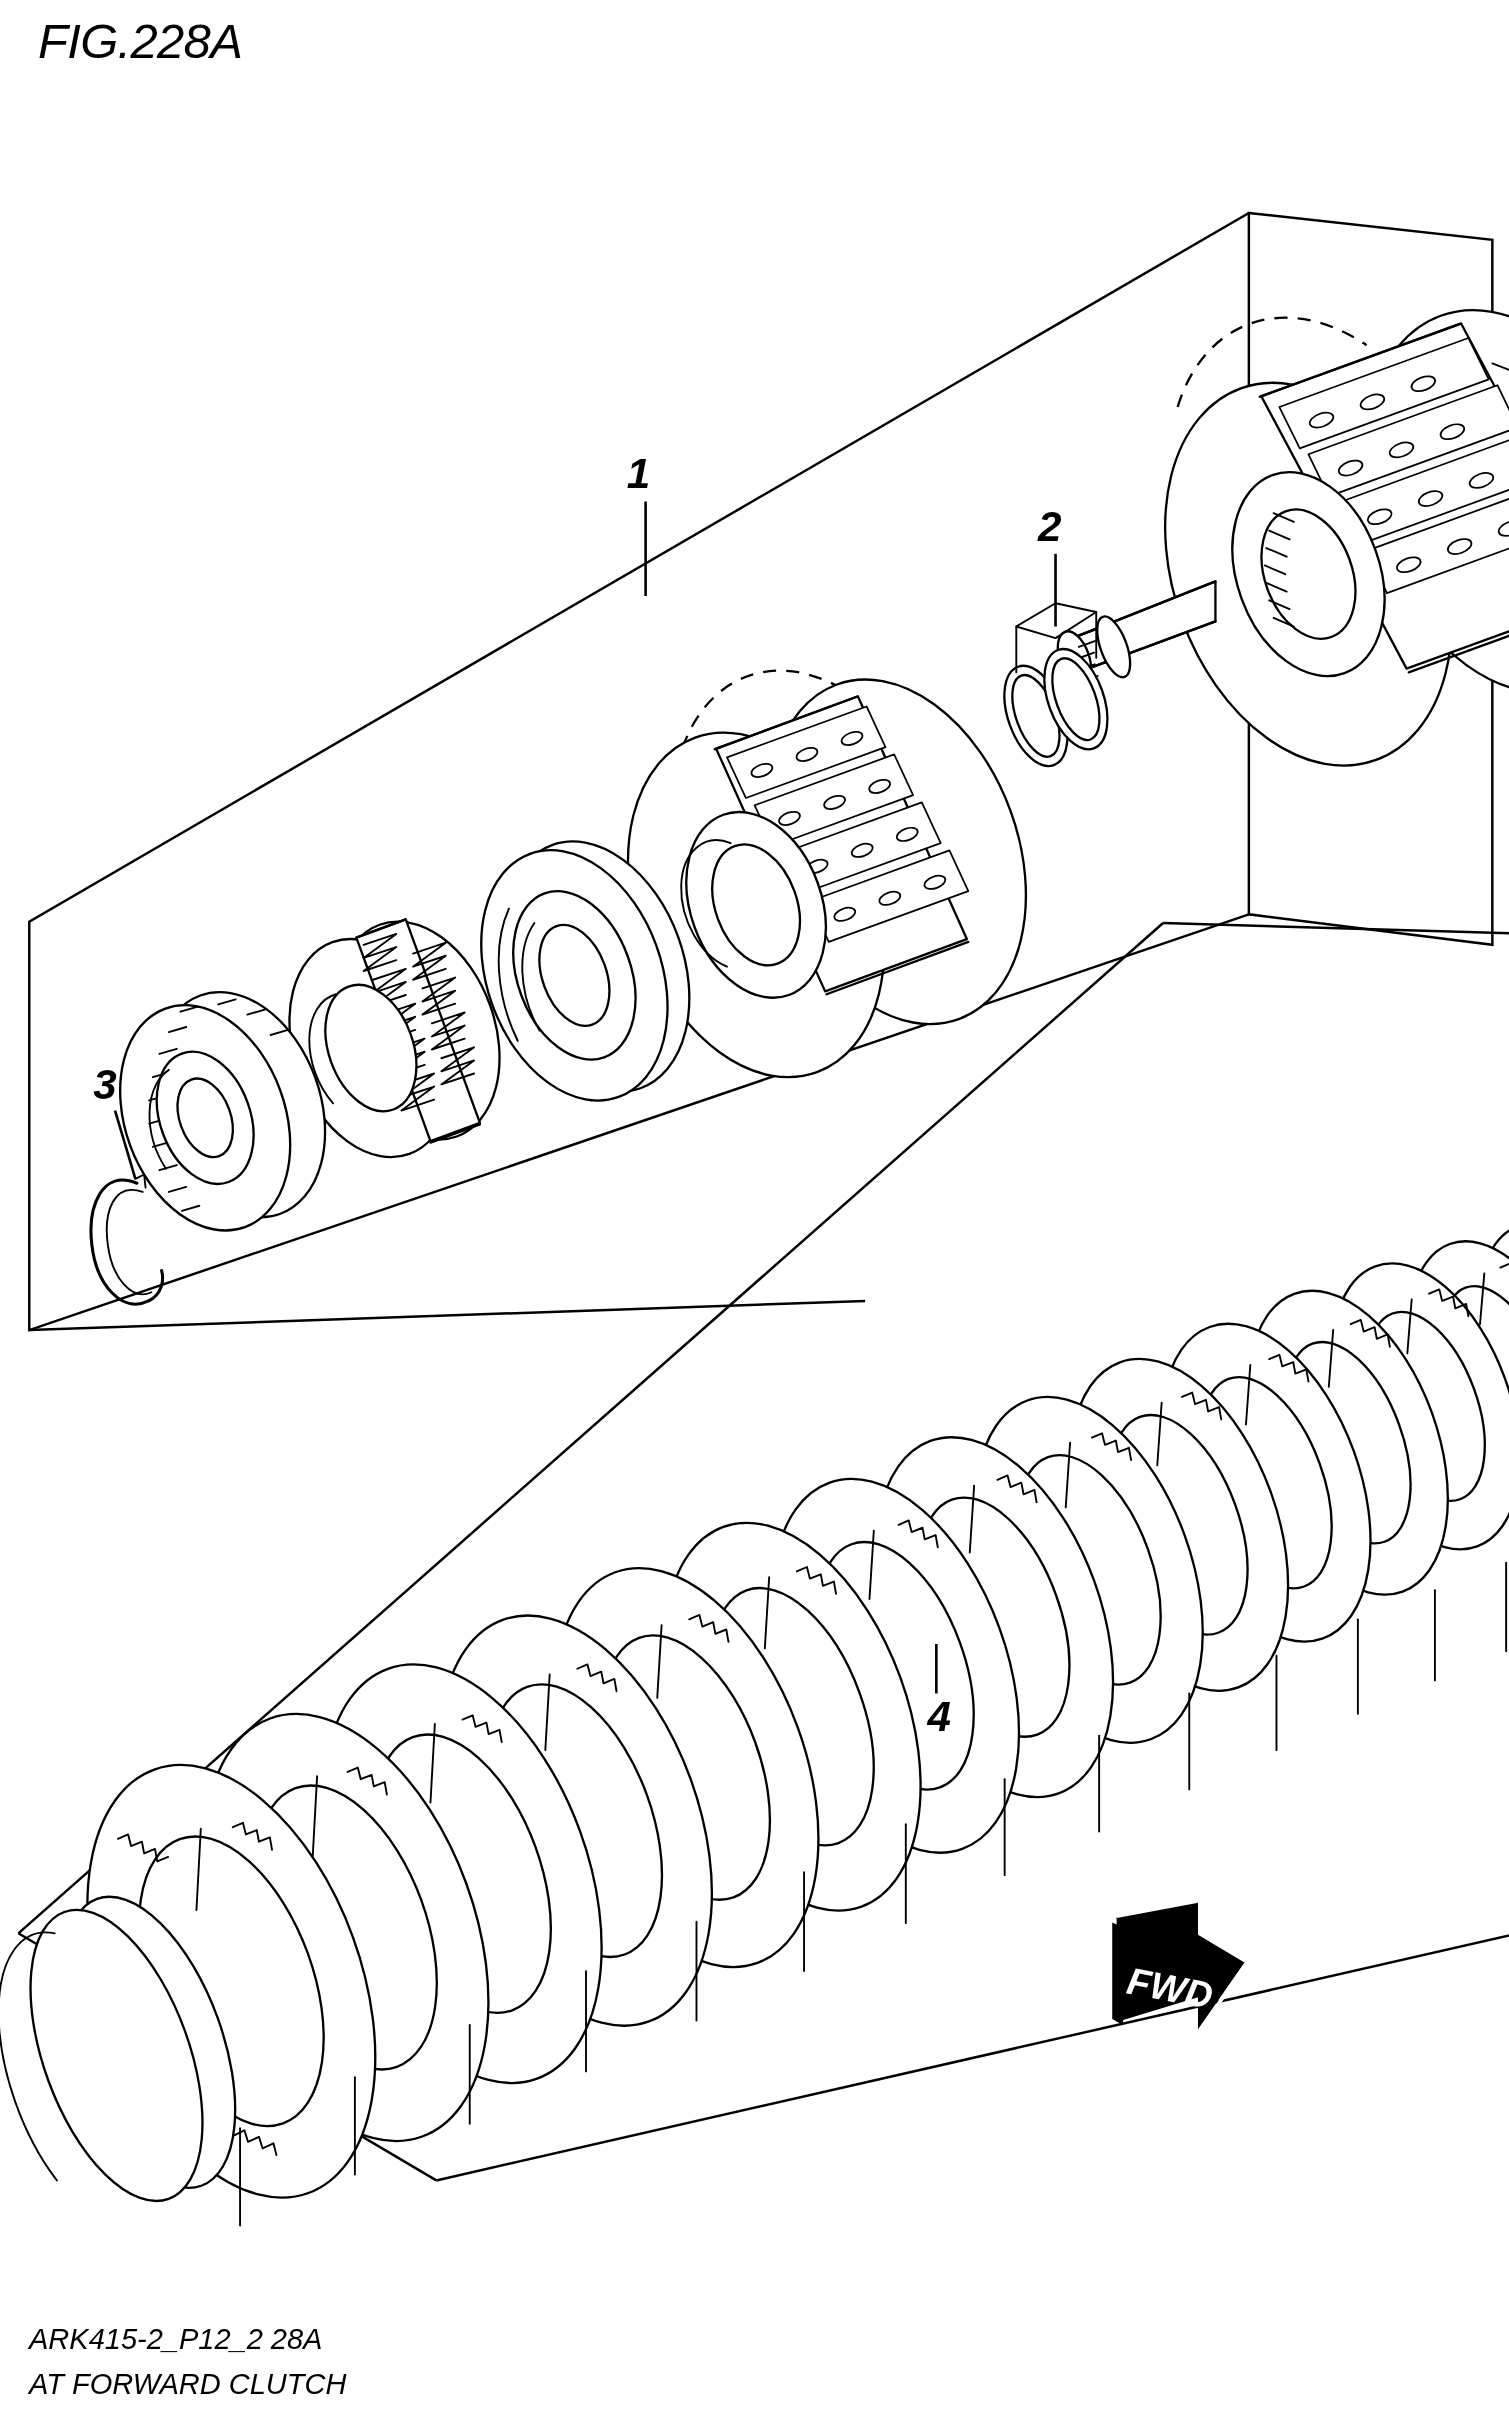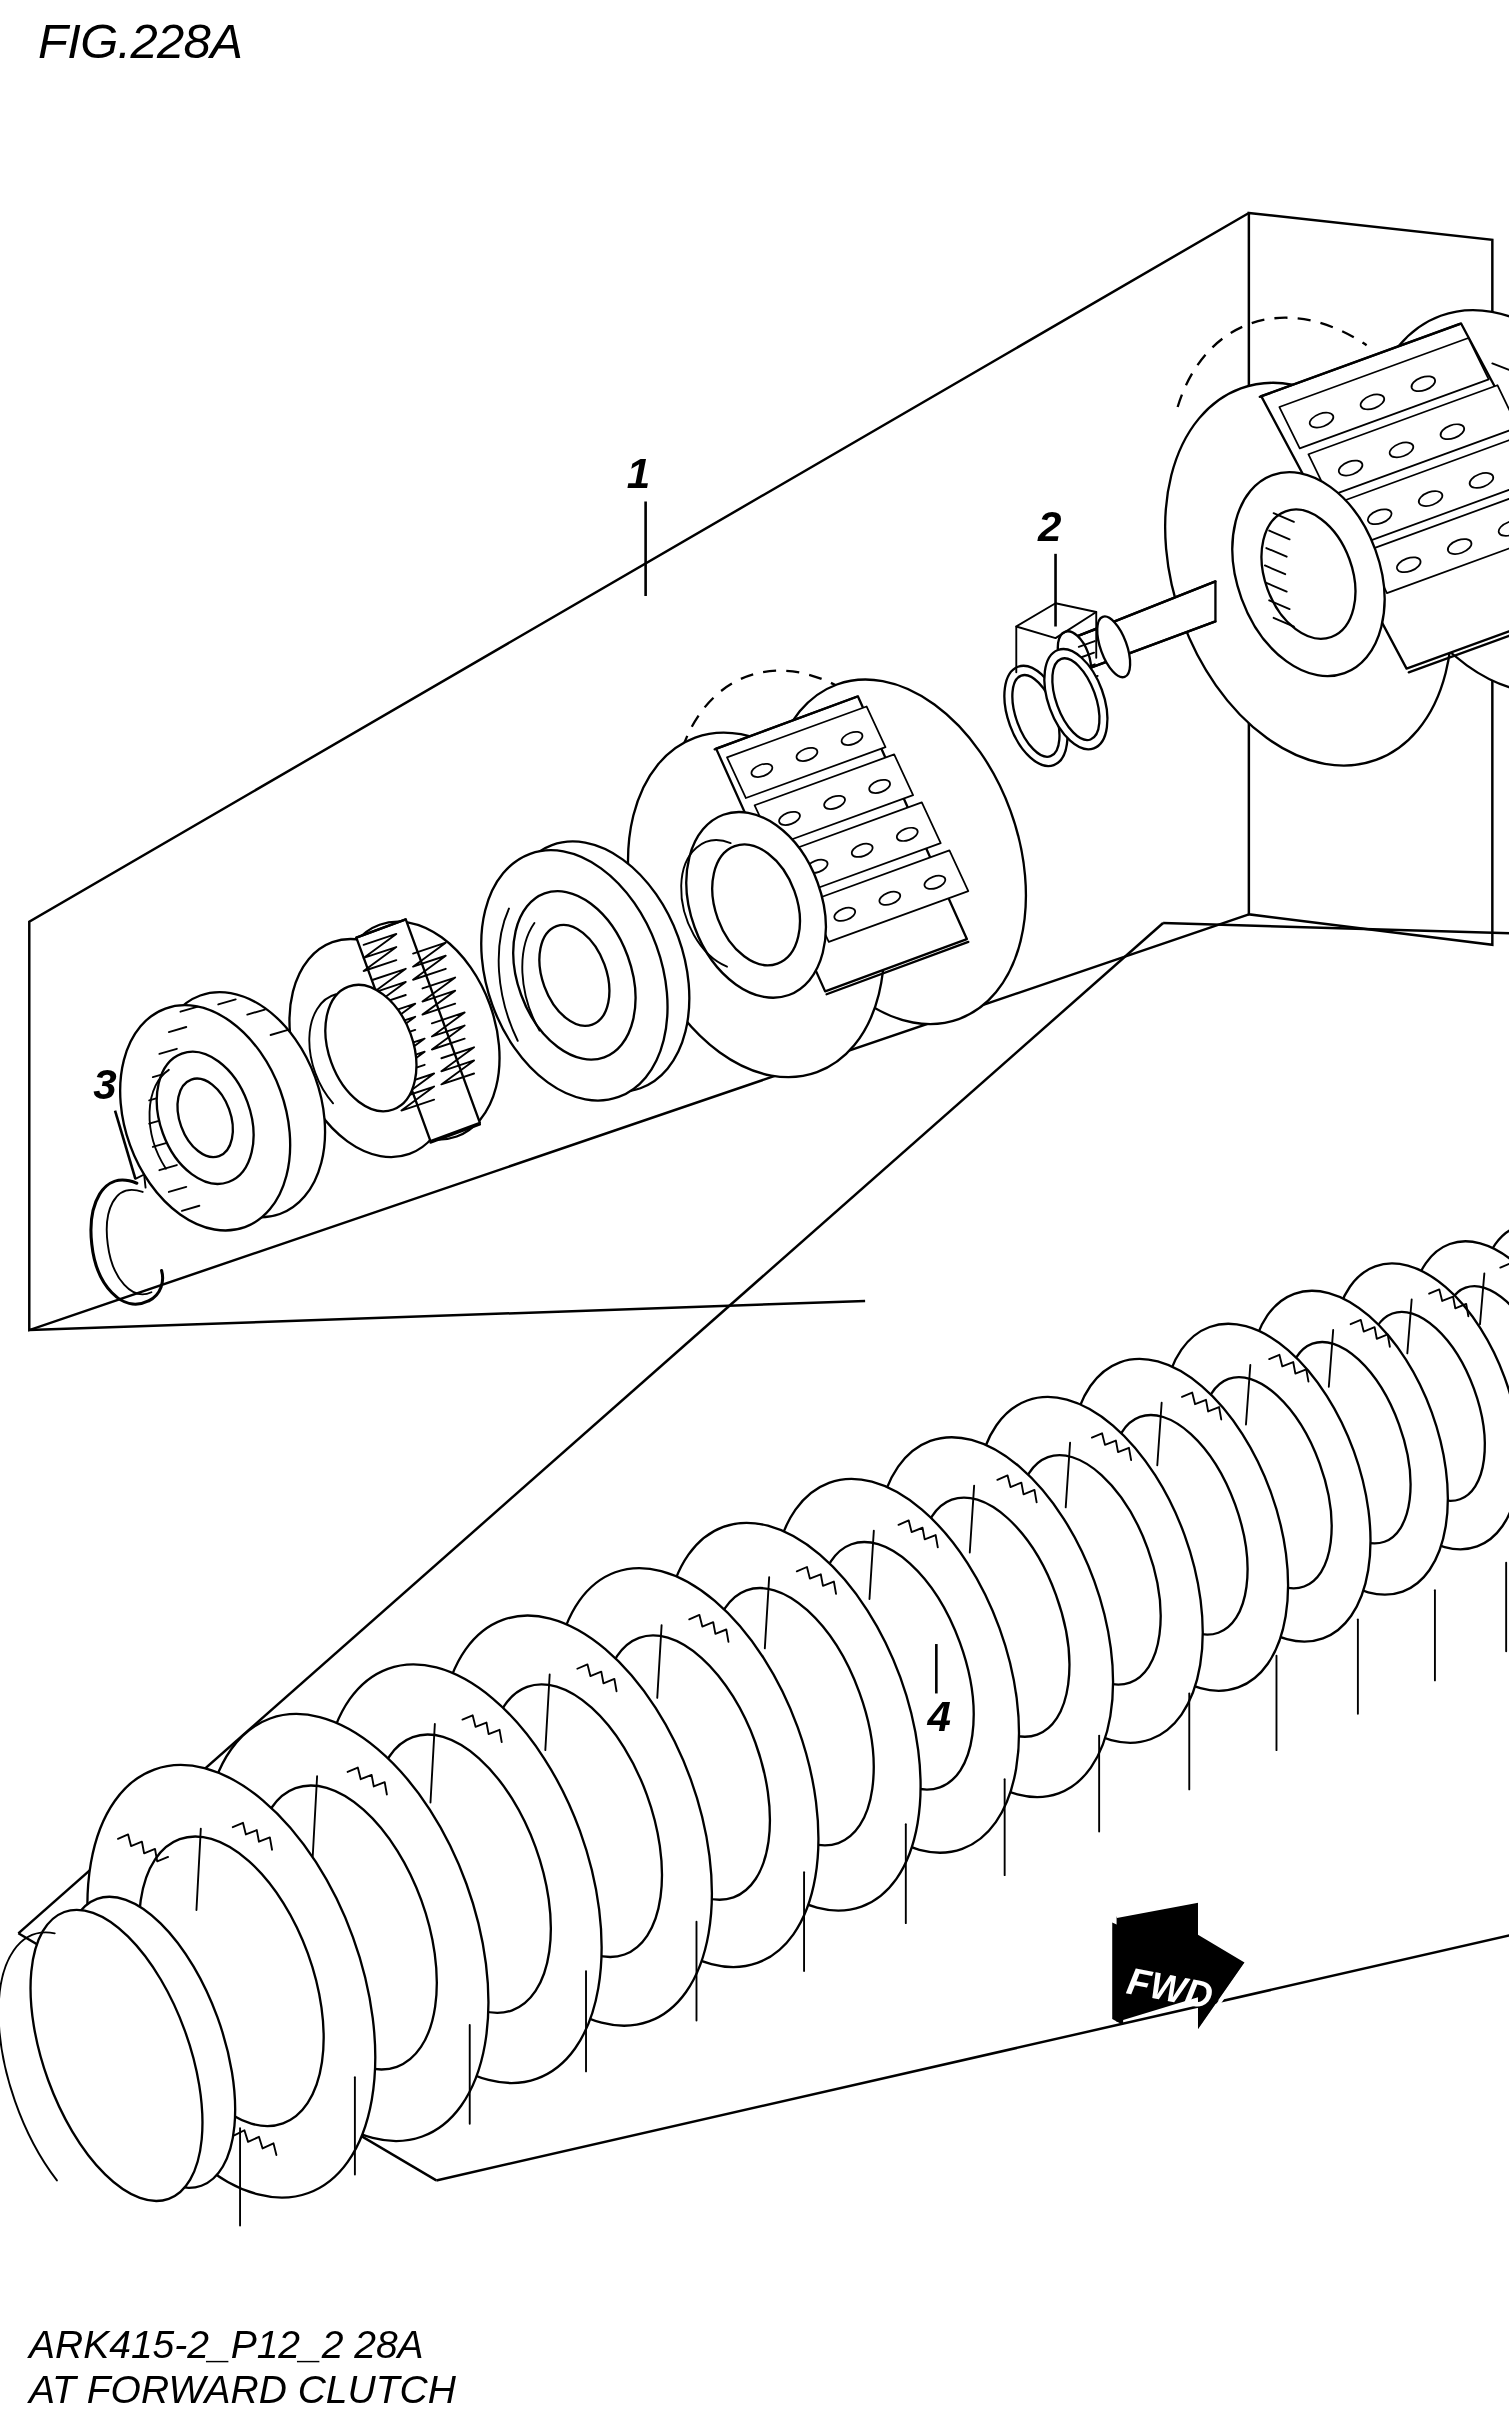--- a/index.html
+++ b/index.html
@@ -2,21 +2,21 @@
 <html style="font-size:11.6px"><head>
 <meta charset="utf-8">
 <style>
   html,body{margin:0;padding:0;background:#ffffff;}
   body{width:1510px;height:2413px;position:relative;overflow:hidden;
        font-family:"Liberation Sans","DejaVu Sans",sans-serif;}
   #sheet{position:absolute;left:0;top:0;width:1392px;height:2413px;background:#fff;}
   .fig-title{position:absolute;left:38px;top:13px;font-size:49px;font-style:italic;
              font-weight:400;color:#000;letter-spacing:-0.7px;white-space:nowrap;}
   .footer-line{position:absolute;font-style:italic;font-weight:400;color:#000;
-               white-space:nowrap;font-size:39px;letter-spacing:0px;}
+               white-space:nowrap;font-size:29px;letter-spacing:0px;}
   #footer-code{left:29px;top:2323px;}
   #footer-name{left:29px;top:2368px;font-style:italic;}
   svg.art{position:absolute;left:0;top:0;width:1510px;height:2413px;}
   .ln{fill:none;stroke:#000;stroke-width:3.2;stroke-linecap:round;stroke-linejoin:round;}
   .ln-thin{fill:none;stroke:#000;stroke-width:2.6;stroke-linecap:round;stroke-linejoin:round;}
   .ln-med{fill:none;stroke:#000;stroke-width:4.2;stroke-linecap:round;stroke-linejoin:round;}
   .box{fill:none;stroke:#000;stroke-width:3.4;}
   .dash{fill:none;stroke:#000;stroke-width:3.2;stroke-dasharray:18 14;stroke-linecap:butt;}
   .leader{fill:none;stroke:#000;stroke-width:3.6;stroke-linecap:butt;}
   .wht{fill:#ffffff;stroke:#000;stroke-width:3.2;stroke-linejoin:round;}

